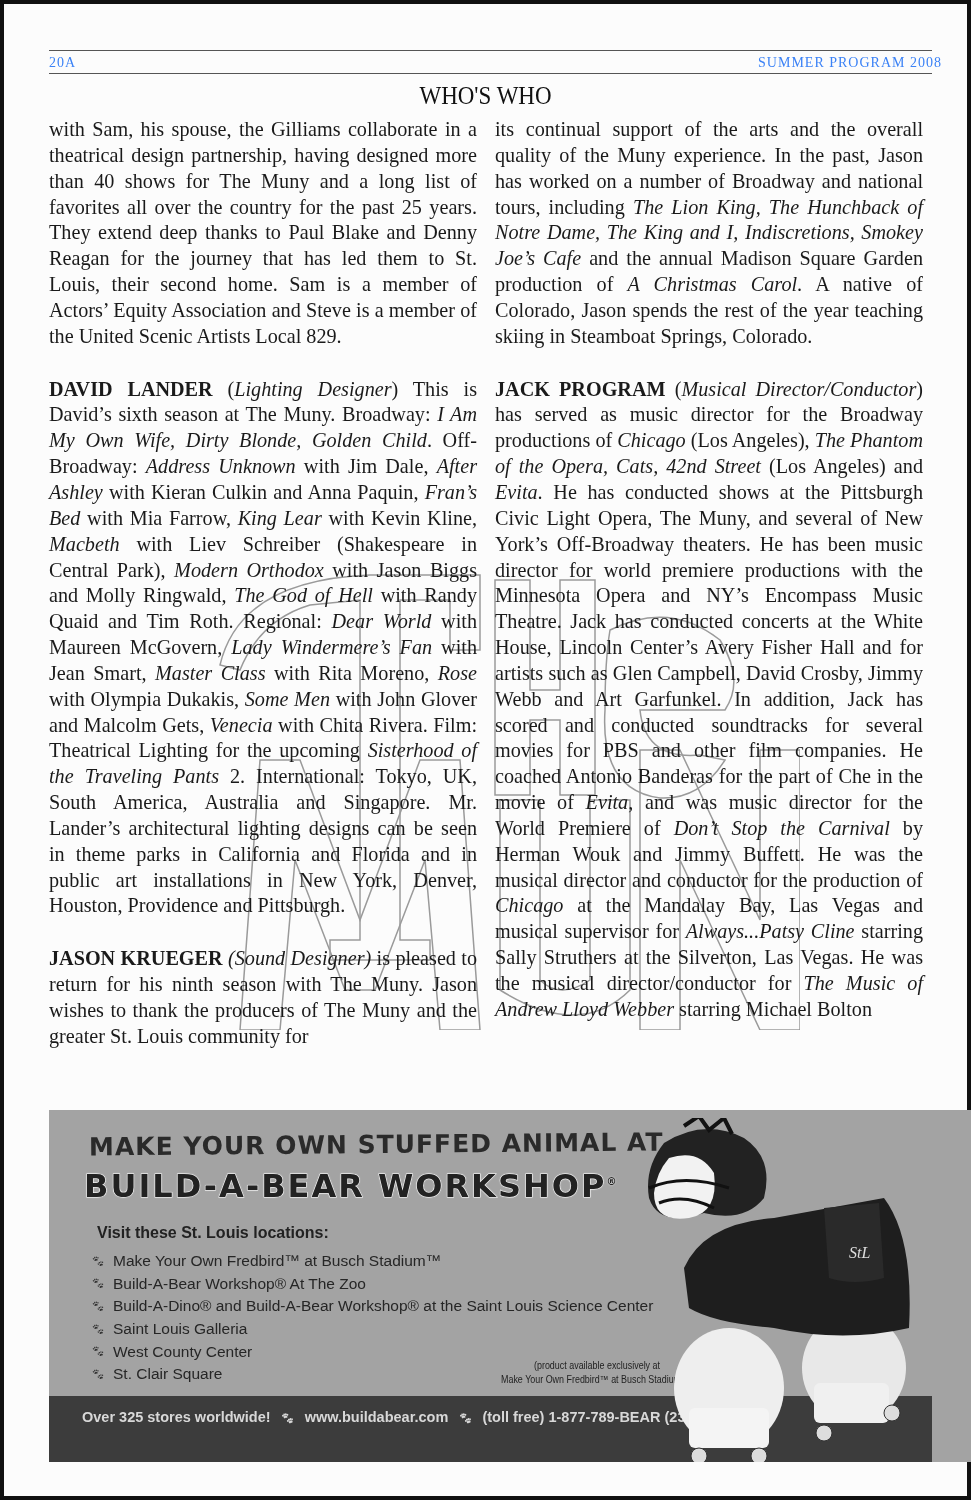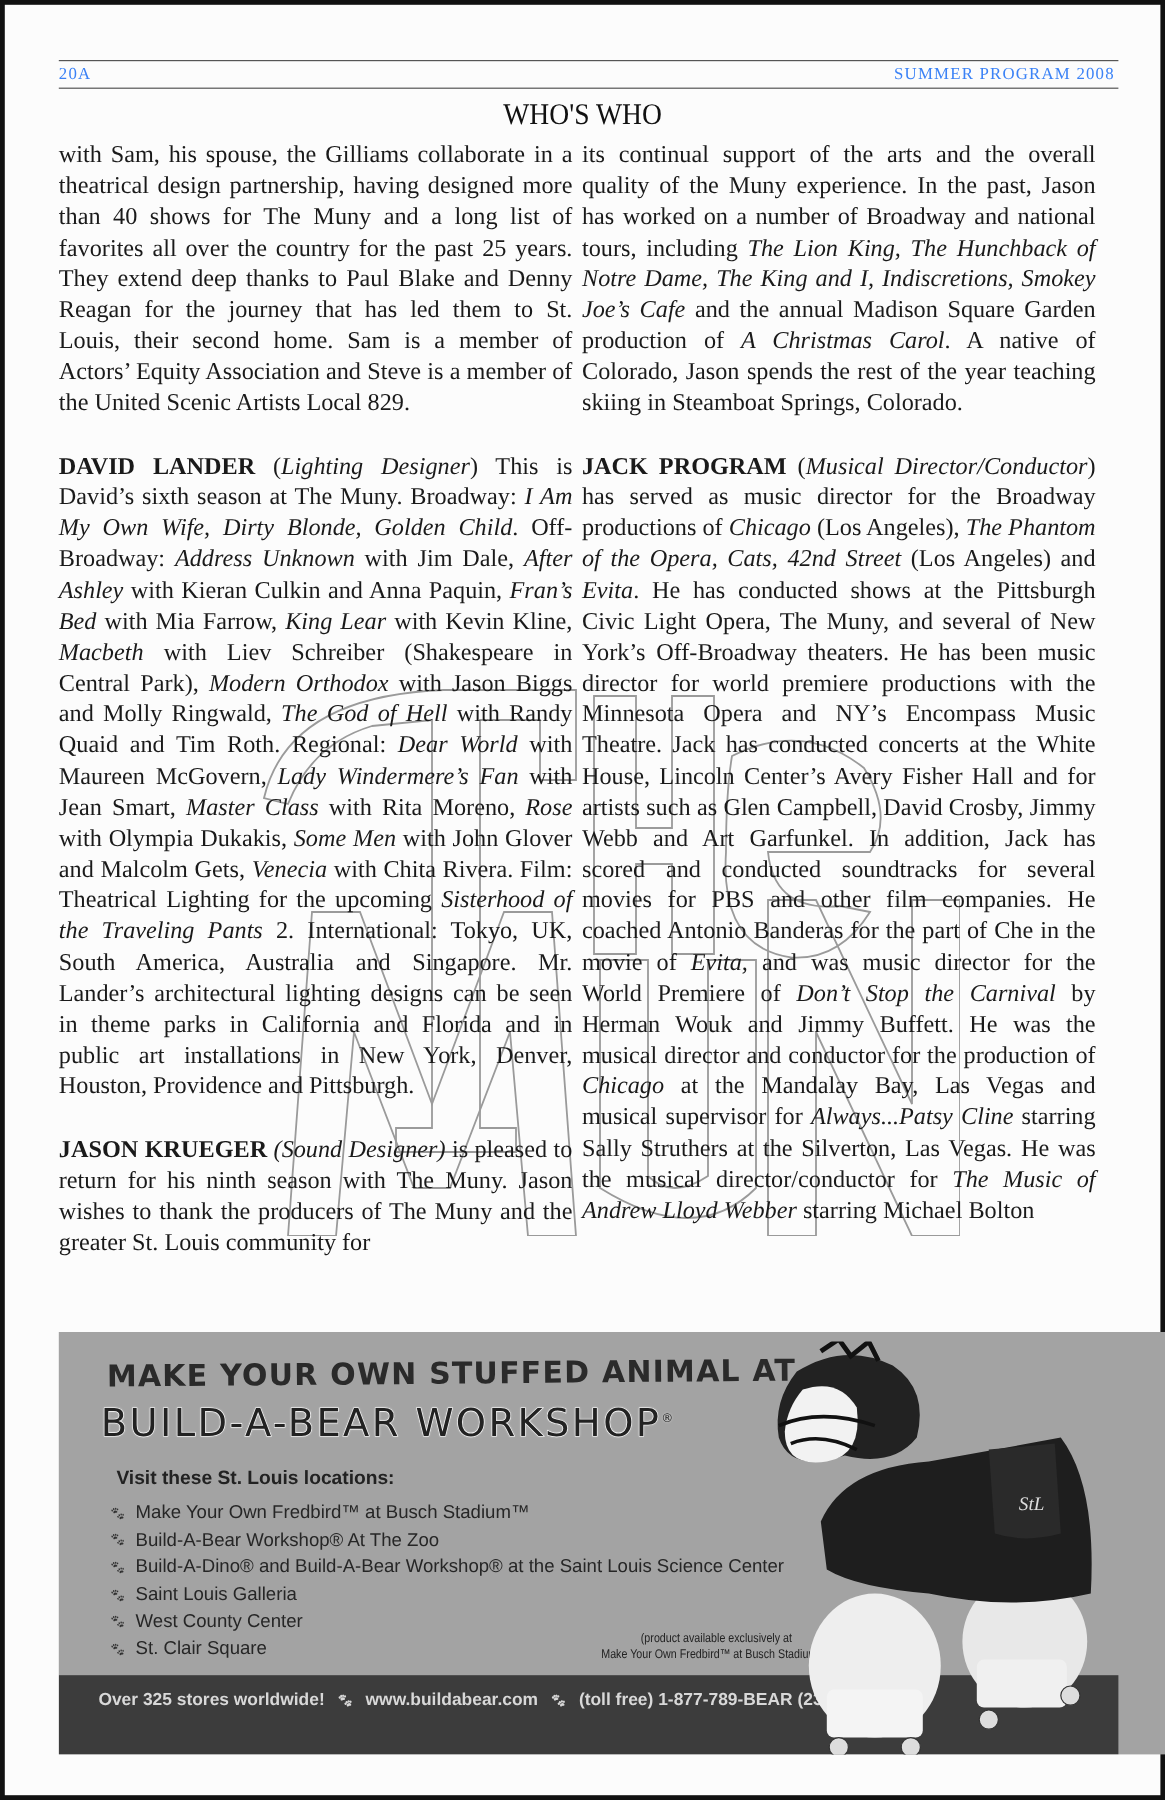--- a/index.html
+++ b/index.html
@@ -9,39 +9,39 @@
   .hdr { position:absolute; top:55px; font-family:"Liberation Serif","DejaVu Serif",serif; font-size:14px; letter-spacing:1px; color:#3b82f6; }
   .title { position:absolute; top:82px; left:0; width:971px; text-align:center; font-family:"Liberation Serif","DejaVu Serif",serif; font-size:25px; color:#111; transform:scaleX(0.92); }
   .col { position:absolute; top:117px; width:428px; font-family:"Liberation Serif","DejaVu Serif",serif; font-size:20.2px; line-height:25.85px; color:#1a1a1a; text-align:justify; }
   .col p { margin:0; }
   .col p + p { margin-top:27px; }
   .col .nm { font-weight:bold; }
   .col i { font-style:italic; }
   .watermark { position:absolute; left:200px; top:560px; width:600px; height:470px; pointer-events:none; }
   .ad { position:absolute; left:49px; top:1110px; width:934px; height:352px; background:#a3a3a3; overflow:hidden; }
   .ad-headline { position:absolute; left:40px; top:20px; font-family:"DejaVu Sans",sans-serif; font-weight:bold; color:#2a2a2a; font-size:25px; letter-spacing:1px; transform:rotate(-0.5deg); }
-  .ad-brand { position:absolute; left:35px; top:57px; font-family:"DejaVu Sans",sans-serif; font-weight:normal; color:#222; font-size:32px; letter-spacing:2px; -webkit-text-stroke:1px #fff; paint-order:stroke fill; text-shadow:0 0 2px #eee; }
+  .ad-brand { position:absolute; left:35px; top:57px; font-family:"DejaVu Sans",sans-serif; font-weight:bold; color:#222; font-size:32px; letter-spacing:2px; -webkit-text-stroke:1px #fff; paint-order:stroke fill; text-shadow:0 0 2px #eee; }
   .ad-visit { position:absolute; left:48px; top:114px; font-family:"Liberation Sans",sans-serif; font-weight:bold; font-size:16px; color:#222; }
   .ad-list { position:absolute; left:42px; top:140px; margin:0; padding:0; list-style:none; font-family:"Liberation Sans",sans-serif; font-size:15.5px; color:#262626; }
   .ad-list li { height:22.6px; display:flex; align-items:center; }
   .paw { display:inline-block; width:14px; font-size:11px; margin-right:8px; color:#333; }
   .ad-note { position:absolute; left:418px; top:248px; width:260px; text-align:center; font-family:"Liberation Sans",sans-serif; font-size:10.5px; line-height:14px; color:#222; transform:scaleX(0.85); }
   .ad-footer { position:absolute; left:0; top:286px; width:883px; height:66px; background:#3c3c3c; }
   .ad-footer-text { position:absolute; left:33px; top:13px; font-family:"Liberation Sans",sans-serif; font-weight:bold; font-size:14.5px; color:#d8d8d8; white-space:nowrap; }
   .ad-footer-text .paw { color:#d8d8d8; margin:0 6px; }
   .horse { position:absolute; left:595px; top:8px; width:290px; height:352px; }
 </style>
 </head>
 <body>
 
 <div class="frame"></div>
 
 <div class="hdr-rule" style="top:50px;"></div>
 <div class="hdr" style="left:49px;">20A</div>
-<div class="hdr" style="right:42px;">SUMMER PROGRAM 2008</div>
+<div class="hdr" style="right:29px;">SUMMER PROGRAM 2008</div>
 <div class="hdr-rule" style="top:73px;"></div>
 
 <div class="title">WHO'S WHO</div>
 
 <svg class="watermark" viewBox="0 0 600 470" fill="none" stroke="#9a9a9a" stroke-width="1.5">
 
   <path d="M20 105 Q40 20 170 15 L280 15 L280 90 L250 90 L250 40 L200 40 L200 380 L230 380 L230 400 L130 400 L130 380 L160 380 L160 40 L110 45 Q60 60 40 110 Z"></path>
   <path d="M295 20 L330 20 L330 130 L360 130 L360 20 L395 20 L395 235 L360 235 L360 160 L330 160 L330 235 L295 235 Z"></path>
   <path d="M410 70 Q470 40 520 80 Q545 120 525 150 L440 150 Q445 200 500 195 L525 200 Q500 240 460 238 Q400 230 405 150 Q405 100 410 70 Z"></path>
 
@@ -55,21 +55,21 @@
   <p>
     <span class="nm">DAVID LANDER</span>
     (<i>Lighting Designer</i>)<span id="lander-body"><span> This is David’s sixth season at The Muny. Broadway: </span><i>I Am My Own Wife, Dirty Blonde, Golden Child</i><span>. Off-Broadway: </span><i>Address Unknown</i><span> with Jim Dale, </span><i>After Ashley</i><span> with Kieran Culkin and Anna Paquin, </span><i>Fran’s Bed</i><span> with Mia Farrow, </span><i>King Lear</i><span> with Kevin Kline, </span><i>Macbeth</i><span> with Liev Schreiber (Shakespeare in Central Park), </span><i>Modern Orthodox</i><span> with Jason Biggs and Molly Ringwald, </span><i>The God of Hell</i><span> with Randy Quaid and Tim Roth. Regional: </span><i>Dear World</i><span> with Maureen McGovern, </span><i>Lady Windermere’s Fan</i><span> with Jean Smart, </span><i>Master Class</i><span> with Rita Moreno, </span><i>Rose</i><span> with Olympia Dukakis, </span><i>Some Men</i><span> with John Glover and Malcolm Gets, </span><i>Venecia</i><span> with Chita Rivera. Film: Theatrical Lighting for the upcoming </span><i>Sisterhood of the Traveling Pants</i><span> 2. International: Tokyo, UK, South America, Australia and Singapore. Mr. Lander’s architectural lighting designs can be seen in theme parks in California and Florida and in public art installations in New York, Denver, Houston, Providence and Pittsburgh.</span></span>
   </p>
   <p>
     <span class="nm">JASON KRUEGER</span>
     <i>(Sound Designer)</i><span> is pleased to return for his ninth season with The Muny. Jason wishes to thank the producers of The Muny and the greater St. Louis community for</span>
   </p>
 </div>
 
-<div class="col" style="left:485px;">
+<div class="col" style="left:495px;">
   <p id="krueger-cont"><span>its continual support of the arts and the overall quality of the Muny experience. In the past, Jason has worked on a number of Broadway and national tours, including </span><i>The Lion King, The Hunchback of Notre Dame, The King and I, Indiscretions, Smokey Joe’s Cafe</i><span> and the annual Madison Square Garden production of </span><i>A Christmas Carol</i><span>. A native of Colorado, Jason spends the rest of the year teaching skiing in Steamboat Springs, Colorado.</span></p>
   <p>
     <span class="nm">JACK PROGRAM</span>
     (<i>Musical Director/Conductor</i>)<span id="gaughan-body"><span> has served as music director for the Broadway productions of </span><i>Chicago</i><span> (Los Angeles), </span><i>The Phantom of the Opera, Cats, 42nd Street</i><span> (Los Angeles) and </span><i>Evita</i><span>. He has conducted shows at the Pittsburgh Civic Light Opera, The Muny, and several of New York’s Off-Broadway theaters. He has been music director for world premiere productions with the Minnesota Opera and NY’s Encompass Music Theatre. Jack has conducted concerts at the White House, Lincoln Center’s Avery Fisher Hall and for artists such as Glen Campbell, David Crosby, Jimmy Webb and Art Garfunkel. In addition, Jack has scored and conducted soundtracks for several movies for PBS and other film companies. He coached Antonio Banderas for the part of Che in the movie of </span><i>Evita,</i><span> and was music director for the World Premiere of </span><i>Don’t Stop the Carnival</i><span> by Herman Wouk and Jimmy Buffett. He was the musical director and conductor for the production of </span><i>Chicago</i><span> at the Mandalay Bay, Las Vegas and musical supervisor for </span><i>Always...Patsy Cline</i><span> starring Sally Struthers at the Silverton, Las Vegas. He was the musical director/conductor for </span><i>The Music of Andrew Lloyd Webber</i><span> starring Michael Bolton</span></span>
   </p>
 </div>
 
 <div class="ad">
   <div class="ad-headline">MAKE YOUR OWN STUFFED ANIMAL AT</div>
   <div class="ad-brand"><span>BUILD-A-BEAR WORKSHOP</span><sup style="font-size:10px;-webkit-text-stroke:0;">®</sup></div>

